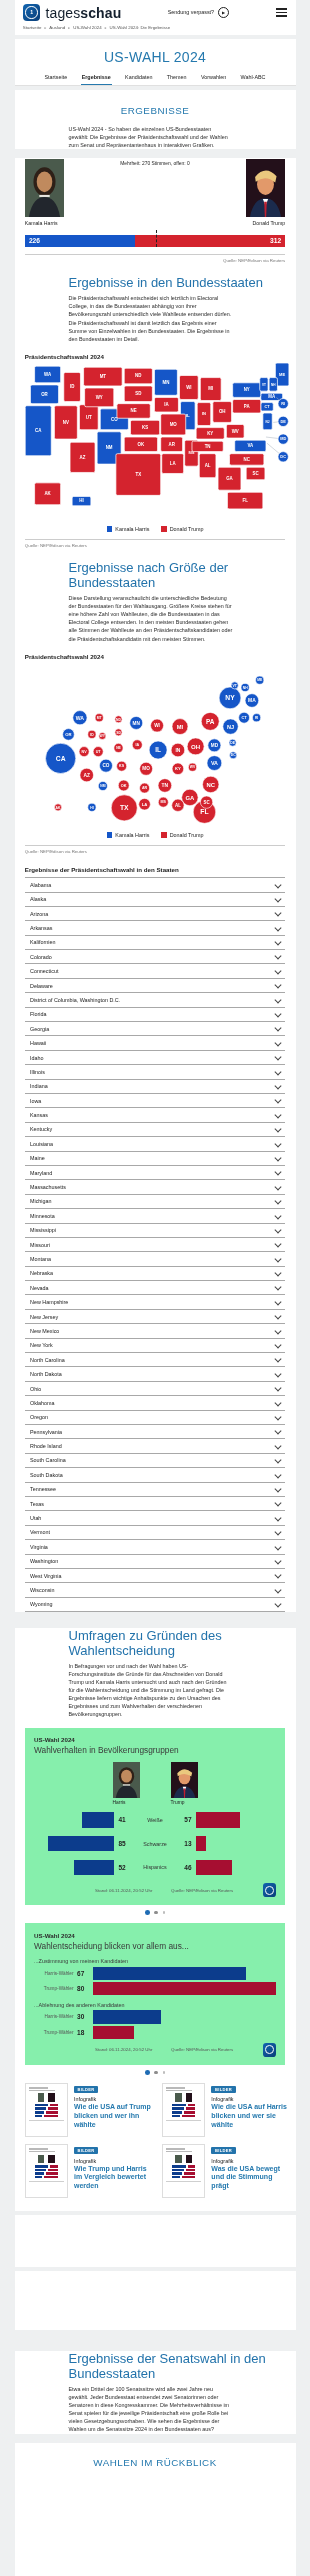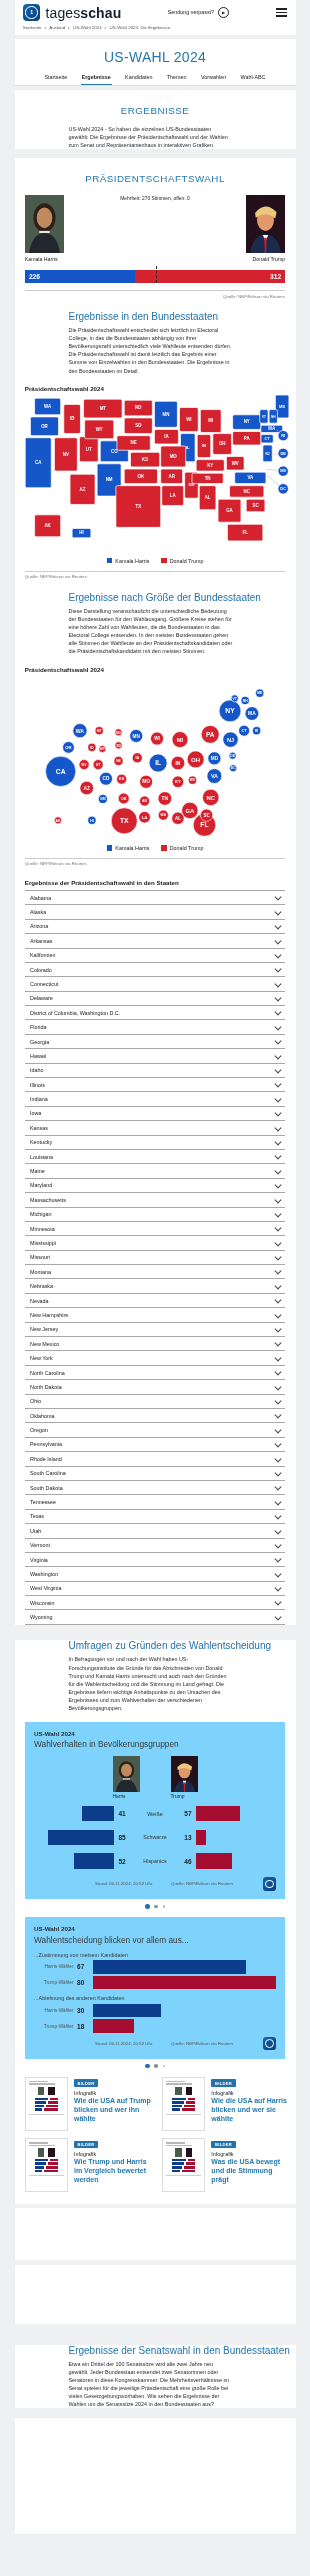--- a/index.html
+++ b/index.html
@@ -18,21 +18,21 @@
   .breadcrumb{padding:0 8.3px 4.7px;font-size:4.4px;color:#555;display:flex;gap:3.1px;flex-wrap:wrap;align-items:center}
   .bc-sep{color:#888;font-size:3.6px}
   .title-card{padding-top:6.2px}
   h1{margin:4.1px 0 6.2px;text-align:center;font-size:14px;font-weight:400;color:#2579ae;letter-spacing:0.3px}
   .tabs{display:flex;justify-content:center;gap:12.4px;border-bottom:0.5px solid #e0e0e0;padding:0 5.2px}
   .tab{font-size:5.4px;color:#222;padding:3.1px 1px 3.6px;cursor:pointer;border-bottom:1.6px solid transparent}
   .tab.active{font-weight:bold;border-bottom-color:#2579ae}
   
   .sec-title{text-align:center;color:#2579ae;font-size:9.8px;font-weight:400;letter-spacing:0.5px;margin:0;padding:14.5px 5.2px 9.3px}
   .indent{margin:0 0 9.3px 54px;width:164px;font-size:5.4px;line-height:1.5;color:#2d2d2d}
-  .link-head{margin:12.4px 0 4.1px 54px;font-size:10px;color:#2373ab;font-weight:500}
+  .link-head{margin:12.4px 0 4.1px 54px;font-size:13px;color:#2373ab;font-weight:500}
   .cands{position:relative;margin:1px 10.3px 0;height:72px}
   .maj{position:absolute;left:0;right:0;top:2.1px;text-align:center;font-size:4.9px;color:#222}
   .cand{position:absolute;top:1px;width:39px}
   .cand.l{left:0}.cand.r{right:0}
   .cand svg{width:39px;height:58px;display:block}
   .cand-name{font-size:5.2px;margin-top:2.6px;color:#222}
   .cand.r .cand-name{text-align:right}
   .ev-bar{display:flex;height:12.4px;margin:4.1px 10.3px 0;position:relative;color:#fff;font-weight:bold;font-size:6.7px}
   .ev-h{display:flex;align-items:center;padding-left:4.1px}
   .ev-t{display:flex;align-items:center;justify-content:flex-end;padding-right:4.1px}
@@ -44,21 +44,21 @@
   svg.map{display:block;margin:0 auto;width:271px}
   .legend{display:flex;justify-content:center;gap:11.4px;margin:6.2px 0 3.1px;font-size:5.4px;align-items:center;color:#222}
   .lg-item{display:flex;align-items:center;gap:3.1px}
   .lg-sq{width:5.7px;height:5.7px;display:inline-block}
   .acc-head{margin:12.4px 10.3px 4.1px;font-size:6.2px;font-weight:bold;color:#1b1b1b}
   .acc{margin:0 10.3px 12.4px}
   .acc-row{display:flex;justify-content:space-between;align-items:center;height:13.4px;border-top:0.5px solid #a8a8a8;padding:0 5.2px;font-size:5.4px;color:#222;cursor:pointer}
   .acc-row:last-child{border-bottom:0.5px solid #a8a8a8}
   .chev{width:3.6px;height:3.6px;border-right:0.8px solid #444;border-bottom:0.8px solid #444;transform:rotate(45deg) translateY(-1px);flex:0 0 auto}
   
-  .chart-card{background:#7dd3fc;margin:8.3px 10.3px 5.2px;padding:8.3px 9.3px}
+  .chart-card{background:#86efac;margin:8.3px 10.3px 5.2px;padding:8.3px 9.3px}
   .kicker{font-size:6.2px;font-weight:bold;color:#2a2a2a}
   .chart-title{font-size:8.3px;color:#3a3a3a;margin:2.1px 0 7.2px;font-weight:400}
   .photo-row{display:flex;justify-content:center;gap:31px;margin-bottom:7.2px}
   .photo-col svg{width:27px;height:36px;display:block}
   .photo-cap{font-size:4.9px;margin-top:1.6px;color:#222}
   .demo-row{display:grid;grid-template-columns:1fr 18.6px 44px 18.6px 1fr;align-items:center;margin-bottom:8.3px}
   .d-barL{justify-self:end;height:15.5px}
   .d-valL{font-weight:bold;font-size:6.5px;padding-left:4.1px;color:#222}
   .d-lab{text-align:center;font-size:5.4px;color:#333}
   .d-valR{font-weight:bold;font-size:6.5px;text-align:right;padding-right:4.1px;color:#222}
@@ -135,21 +135,20 @@
         <span class="tab">Wahl-ABC</span>
       </nav>
   </div>
 
   <section class="card">
     <h2 class="sec-title">ERGEBNISSE</h2>
     <p class="indent">US-Wahl 2024 - So haben die einzelnen US-Bundesstaaten gewählt: Die Ergebnisse der Präsidentschaftswahl und der Wahlen zum Senat und Repräsentantenhaus in interaktiven Grafiken.</p>
   </section>
 
   <section class="card">
-    <h2 class="sec-title">PRÄSIDENTSCHAFTSWAHL</h2>
 
     <div class="cands">
       <div class="maj">Mehrheit: 270 Stimmen, offen: 0</div>
       <div class="cand l">
         <span class="portrait"><svg viewBox="0 0 60 84" width="39" height="58" preserveAspectRatio="none">
               <rect width="60" height="84" fill="#4a5a4c"></rect>
               <ellipse cx="30" cy="33" rx="17" ry="21" fill="#2e2018"></ellipse>
               <ellipse cx="30" cy="33" rx="12" ry="15" fill="#c08a5e"></ellipse>
               <path d="M6,84 C10,62 20,55 30,55 C40,55 50,62 54,84 Z" fill="#22262d"></path>
               <rect x="22" y="52" width="16" height="3" fill="#e8e6e0"></rect>
@@ -1074,17 +1073,18 @@
   <section class="card">
     <div style="height:59px"></div>
   </section>
 
   <section class="card">
     <h3 class="link-head" style="margin-top:21px">Ergebnisse der Senatswahl in den Bundesstaaten</h3>
     <p class="indent">Etwa ein Drittel der 100 Senatssitze wird alle zwei Jahre neu gewählt. Jeder Bundesstaat entsendet zwei Senatorinnen oder Senatoren in diese Kongresskammer. Die Mehrheitsverhältnisse im Senat spielen für die jeweilige Präsidentschaft eine große Rolle bei vielen Gesetzgebungsvorhaben. Wie sehen die Ergebnisse der Wahlen um die Senatssitze 2024 in den Bundesstaaten aus?</p>
   </section>
 
   <section class="card">
+    <h2 class="sec-title">WAHLEN IM RÜCKBLICK</h2>
     <div style="height:116px"></div>
   </section>
 
 </div>
 
 
 </body></html>

